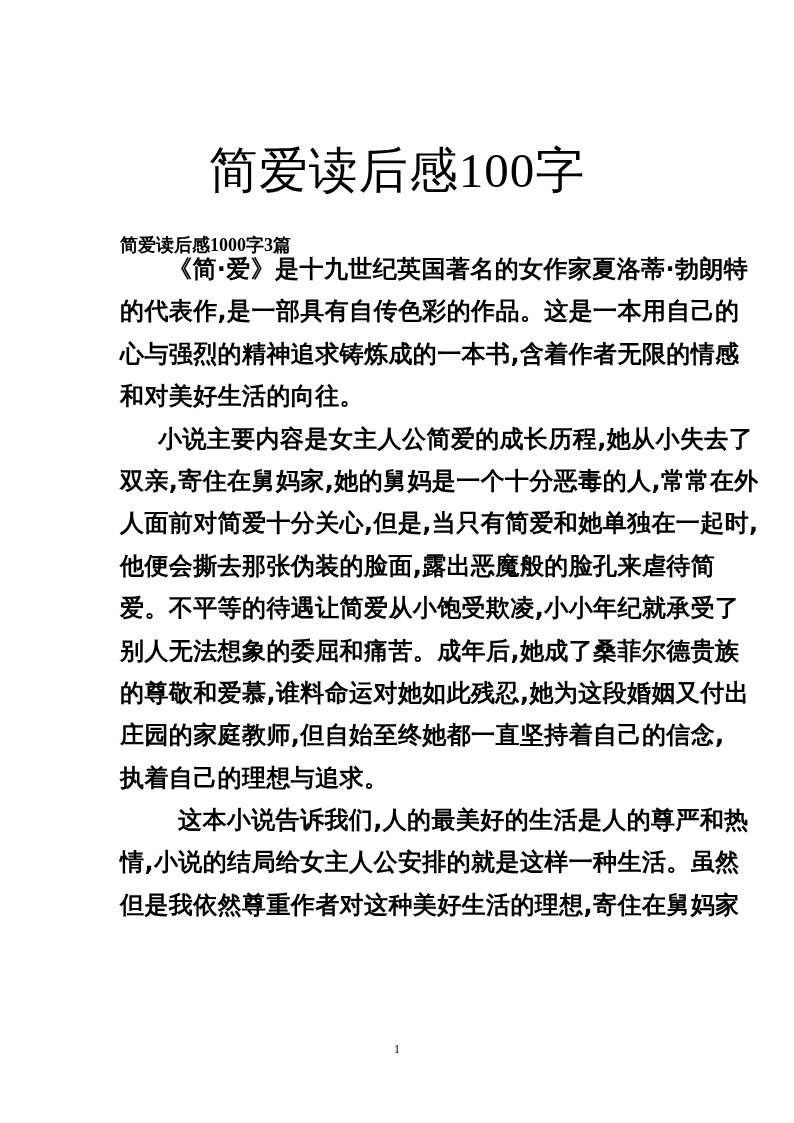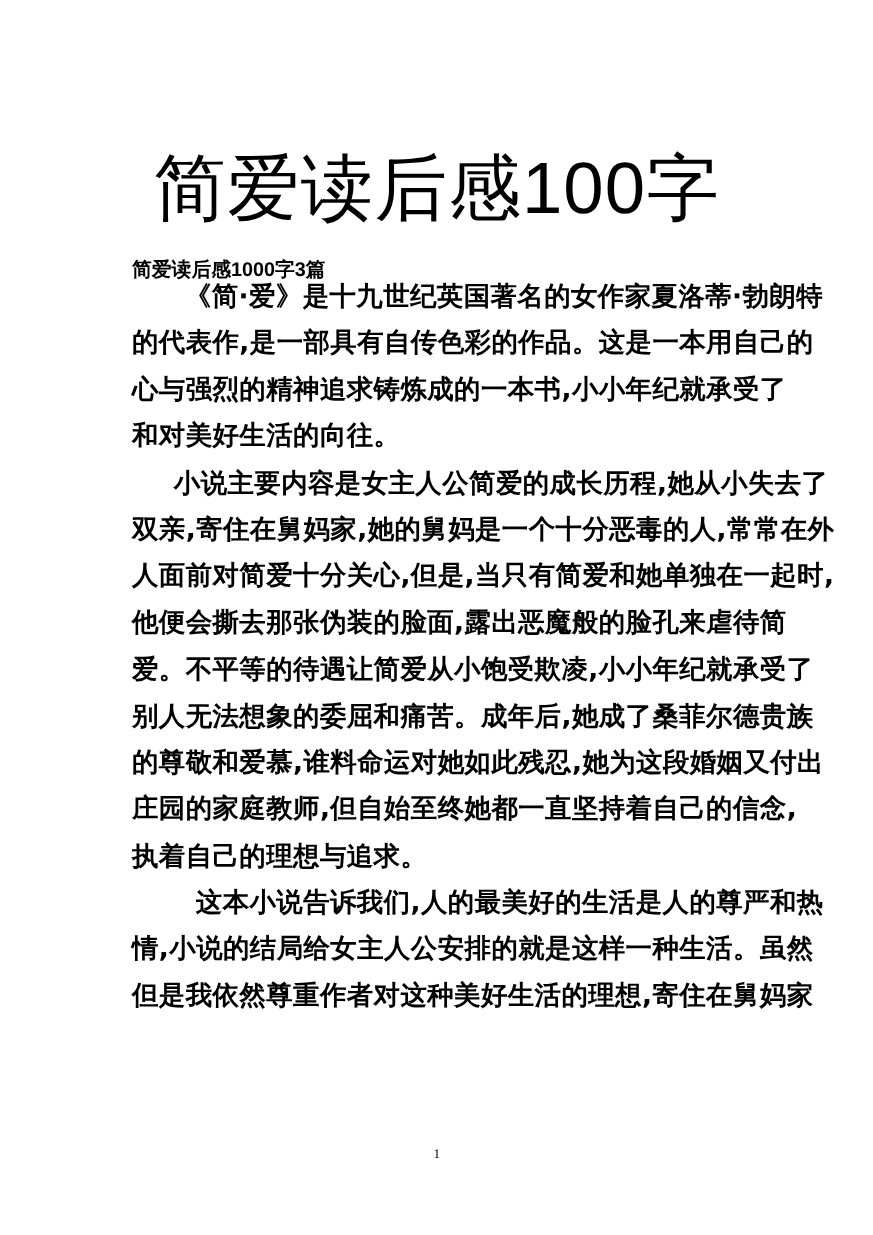--- a/index.html
+++ b/index.html
@@ -22,34 +22,34 @@
       width: 794px;
       height: 1123px;
       background: #ffffff;
     }
     .doc-title {
       position: absolute;
       left: 0;
       top: 138px;
       width: 794px;
       text-align: center;
-      font-size: 66px;
+      font-size: 49px;
       line-height: 66px;
       font-weight: normal;
       letter-spacing: 1px;
-      font-family: Liberation Sans, sans-serif;
+      font-family: Liberation Serif, serif;
     }
     .subtitle {
       position: absolute;
       left: 120px;
       top: 232px;
       font-size: 18px;
       line-height: 26px;
       font-weight: bold;
-      font-family: Liberation Sans, sans-serif;
+      font-family: Liberation Serif, serif;
     }
     .body-text {
       position: absolute;
       left: 120px;
       top: 248px;
       width: 560px;
       font-size: 24px;
       line-height: 42.4px;
       font-family: "DejaVu Sans", "Liberation Sans", sans-serif;
       font-weight: bold;
@@ -80,21 +80,21 @@
 <div class="page">
 
   <div class="doc-title">简爱读后感100字</div>
 
   <div class="subtitle">简爱读后感1000字3篇</div>
 
   <div class="body-text">
 
     <span class="line indent-2">《简·爱》是十九世纪英国著名的女作家夏洛蒂·勃朗特</span>
     <span class="line">的代表作,是一部具有自传色彩的作品。这是一本用自己的</span>
-    <span class="line">心与强烈的精神追求铸炼成的一本书,小小年纪就承受了</span>
+    <span class="line">心与强烈的精神追求铸炼成的一本书,含着作者无限的情感</span>
     <span class="line">和对美好生活的向往。</span>
 
     <span class="line indent-1">小说主要内容是女主人公简爱的成长历程,她从小失去了</span>
     <span class="line">双亲,寄住在舅妈家,她的舅妈是一个十分恶毒的人,常常在外</span>
     <span class="line">人面前对简爱十分关心,但是,当只有简爱和她单独在一起时,</span>
     <span class="line">他便会撕去那张伪装的脸面,露出恶魔般的脸孔来虐待简</span>
     <span class="line">爱。不平等的待遇让简爱从小饱受欺凌,小小年纪就承受了</span>
     <span class="line">别人无法想象的委屈和痛苦。成年后,她成了桑菲尔德贵族</span>
     <span class="line">的尊敬和爱慕,谁料命运对她如此残忍,她为这段婚姻又付出</span>
     <span class="line">庄园的家庭教师,但自始至终她都一直坚持着自己的信念,</span>

